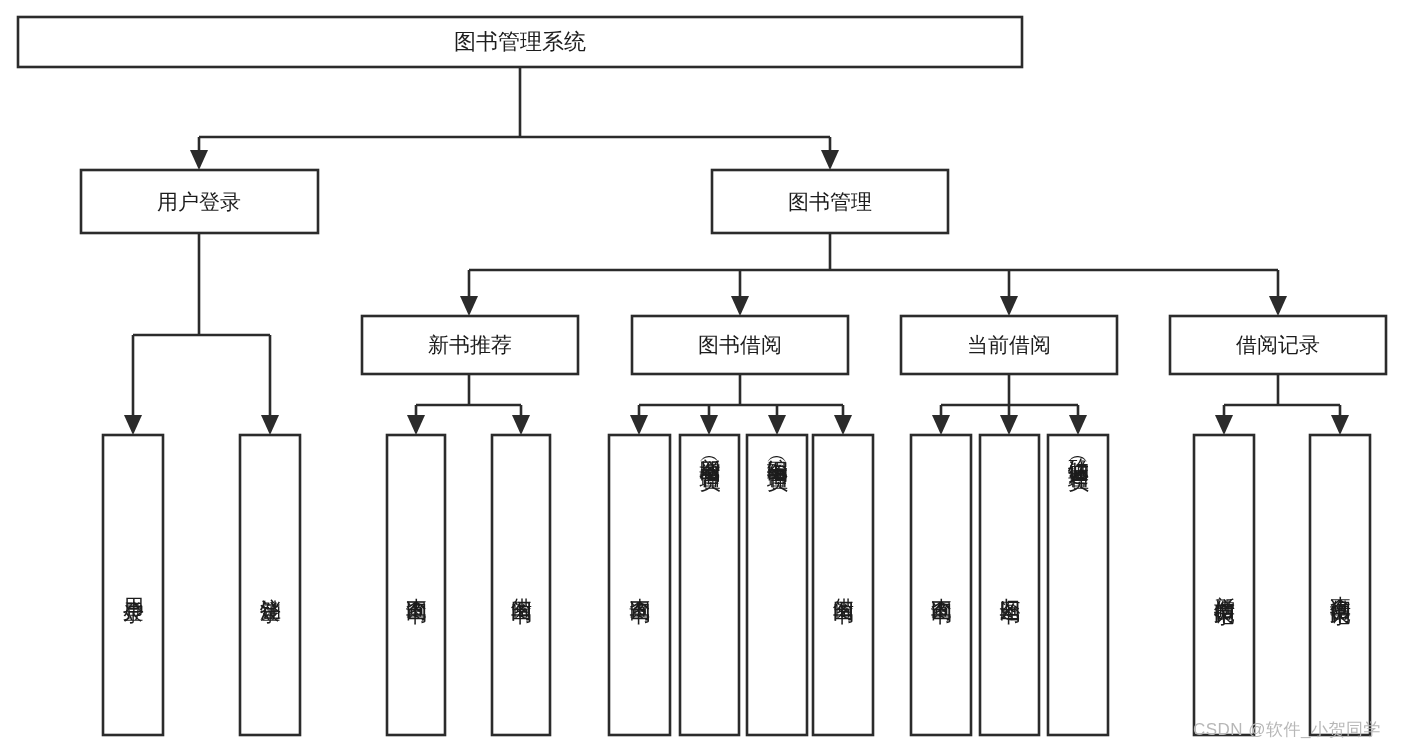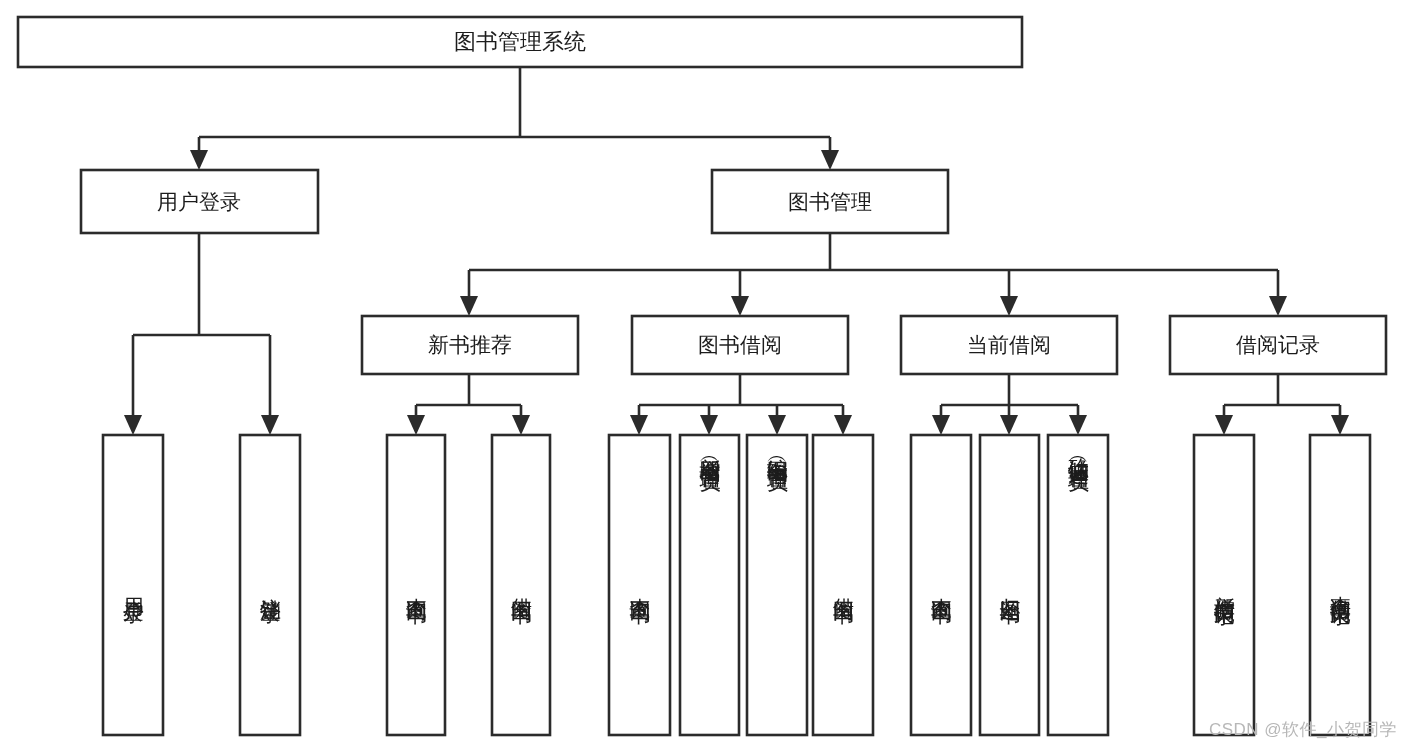--- a/index.html
+++ b/index.html
@@ -66,21 +66,21 @@
     text-orientation: upright;
     font-family: "Liberation Sans", "DejaVu Sans", sans-serif;
     font-size: 21px;
     line-height: 1.28;
     letter-spacing: 2px;
     color: #1c1c1c;
     white-space: nowrap;
   }
   .watermark {
     position: absolute;
-    right: 8px;
+    right: 24px;
     bottom: 6px;
     font-family: "Liberation Sans", "DejaVu Sans", sans-serif;
     font-size: 17px;
     color: #b7b7b7;
     letter-spacing: 0.5px;
     user-select: none;
   }
 </style>
 </head>
 <body>

